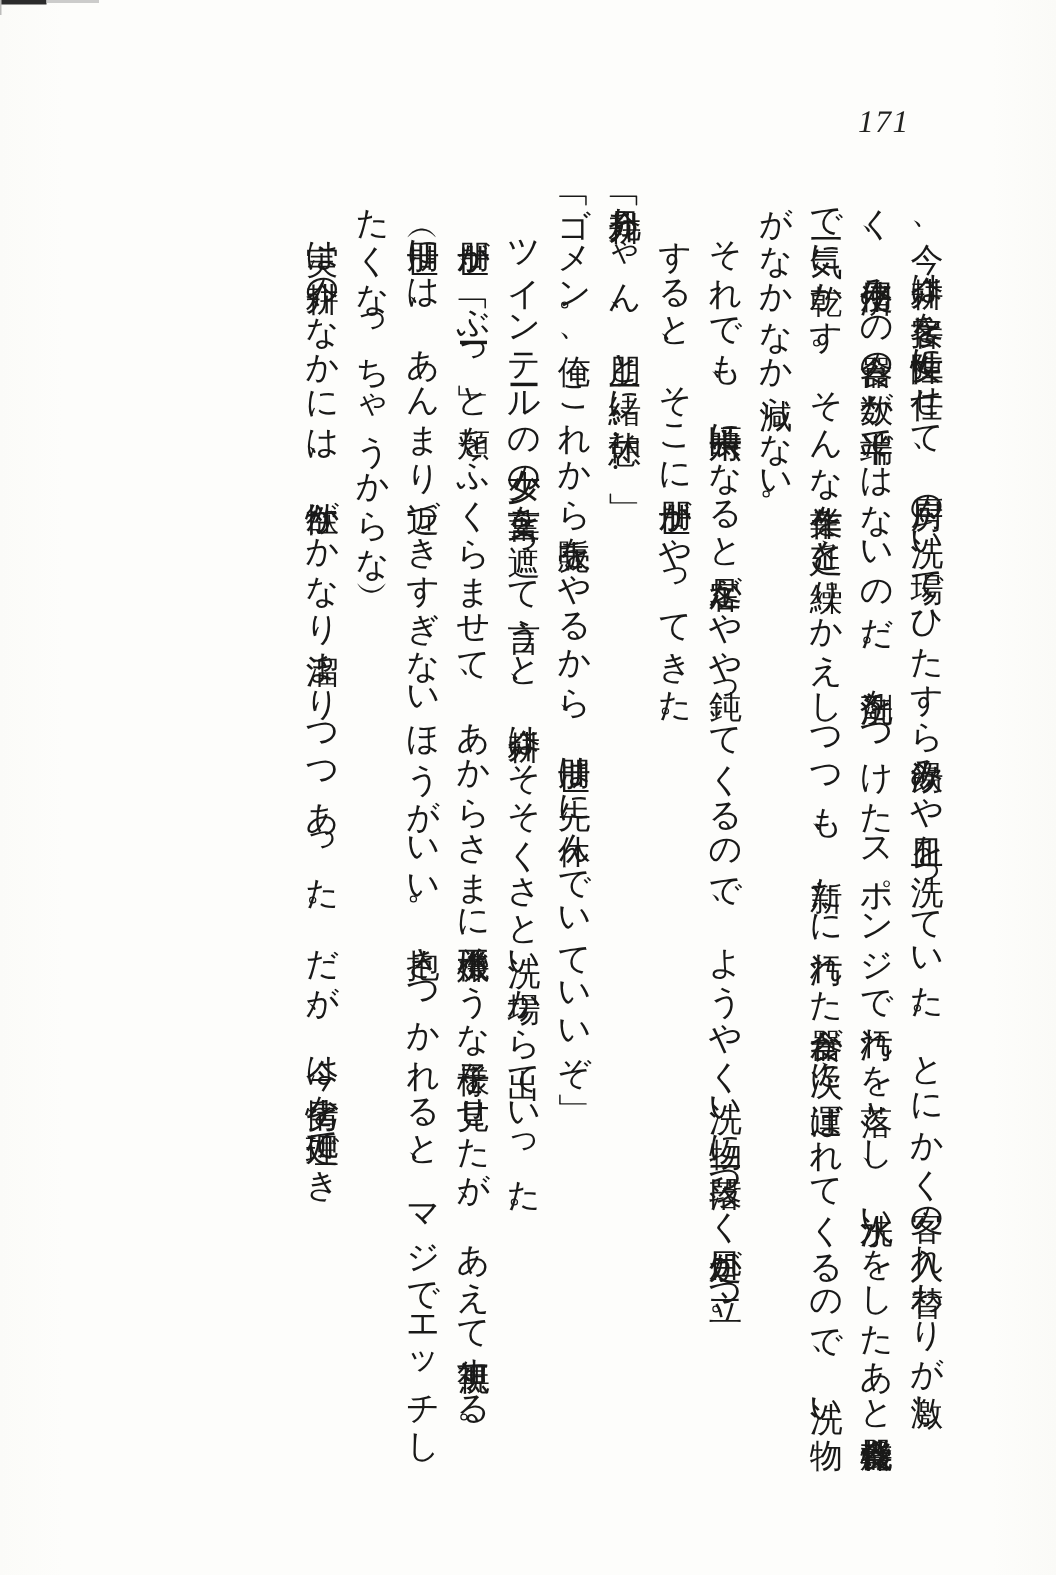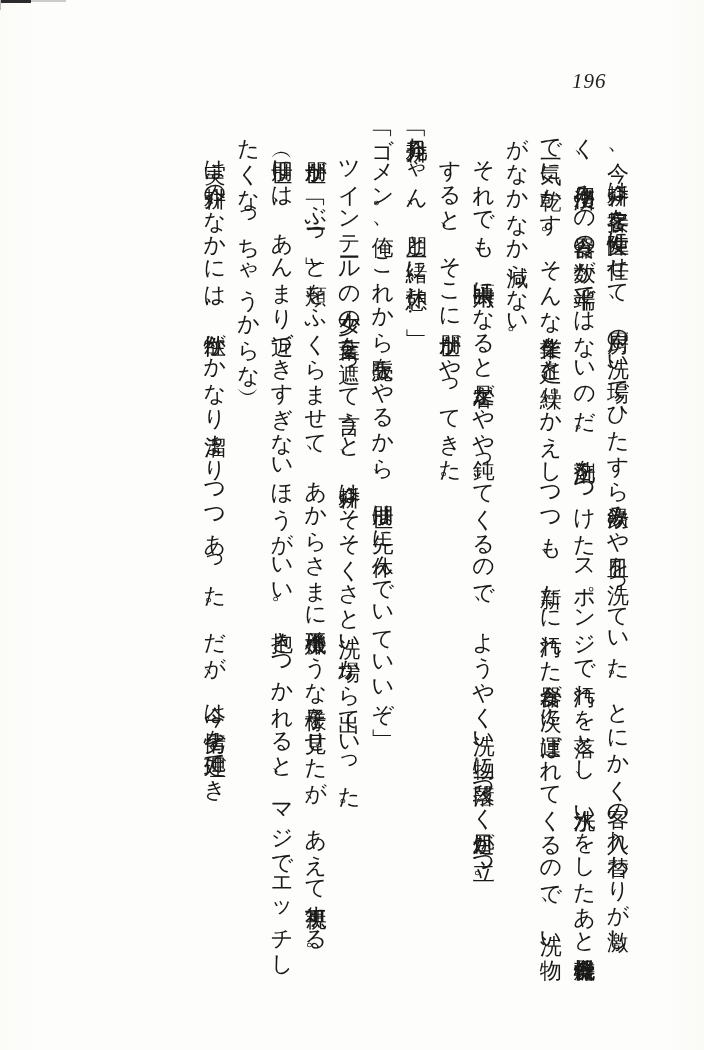--- a/index.html
+++ b/index.html
@@ -64,21 +64,21 @@
     text-indent: 1em;
   }
 </style>
 </head>
 <body>
 
 <div class="page">
   <div class="mark-a"></div>
   <div class="mark-b"></div>
   <div class="mark-c"></div>
-  <div class="page-number">196</div>
+  <div class="page-number">171</div>
   <div class="text-body">
       <p class="para indent">今、耕介は接客を女性陣に任せて、厨房の洗い場でひたすら湯飲みや皿を洗っていた。とにかく客の入れ替わりが激しく、使用済みの食器の数が半端ではないのだ。洗剤をつけたスポンジで汚れを落とし、水洗いをしたあと食器乾燥機で一気に乾かす。そんな作業を延々と繰りかえしつつも、新たに汚れた食器が次々に運ばれてくるので、洗い物がなかなか減らない。</p>
       <p class="para indent">それでも、十六時頃になると客足がやや鈍ってくるので、ようやく洗い物に一段落つく目処が立つ。</p>
       <p class="para indent">すると、そこに朋世がやってきた。</p>
       <p class="para">「耕介兄ちゃん、朋と一緒に休憩……」</p>
       <p class="para">「ゴメン。俺、これから販売をやるから、朋世は先に休んでいていいぞ」</p>
       <p class="para indent">ツインテールの少女の言葉を遮って言うと、耕介はそそくさと洗い場から出ていった。</p>
       <p class="para indent">朋世が、「ぶーっ」と頬をふくらませて、あからさまに不機嫌そうな様子を見せたが、あえて無視する。</p>
       <p class="para indent">（朋世には、あんまり近づきすぎないほうがいい。抱きつかれると、マジでエッチしたくなっちゃうからな）</p>
       <p class="para indent">実は耕介のなかには、性欲がかなり溜まりつつあった。だが、今は劣情を処理でき</p>

